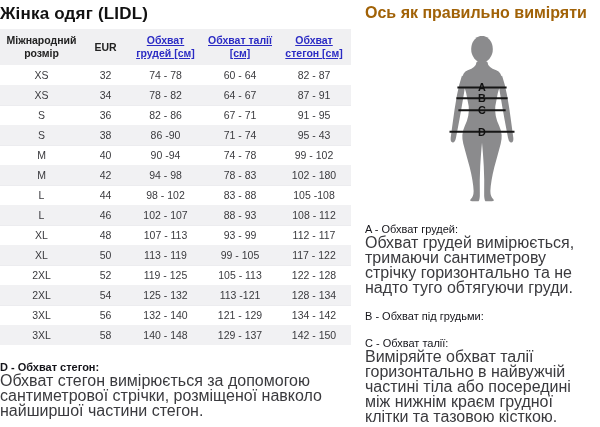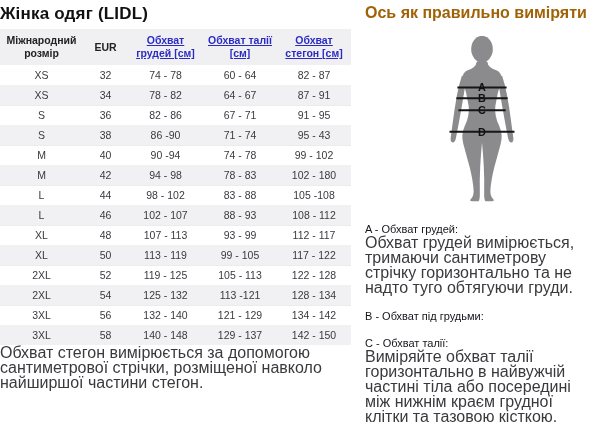--- a/index.html
+++ b/index.html
@@ -174,20 +174,21 @@
       <tr>
         <td>3XL</td>
         <td>58</td>
         <td>140 - 148</td>
         <td>129 - 137</td>
         <td>142 - 150</td>
       </tr>
     </tbody>
   </table>
 
+  <div class="note-heading">D - Обхват стегон:</div>
   <div class="note-text">Обхват стегон вимірюється за допомогою сантиметрової стрічки, розміщеної навколо найширшої частини стегон.</div>
 </div>
 
 <div class="right-col">
   <div class="right-title">Ось як правильно виміряти</div>
 
   <div class="figure-wrap">
     <svg width="128" height="168" viewBox="0 0 130 170">
       <g fill="#8b8b8d">
         <ellipse cx="65" cy="13" rx="11" ry="13.5"></ellipse>

